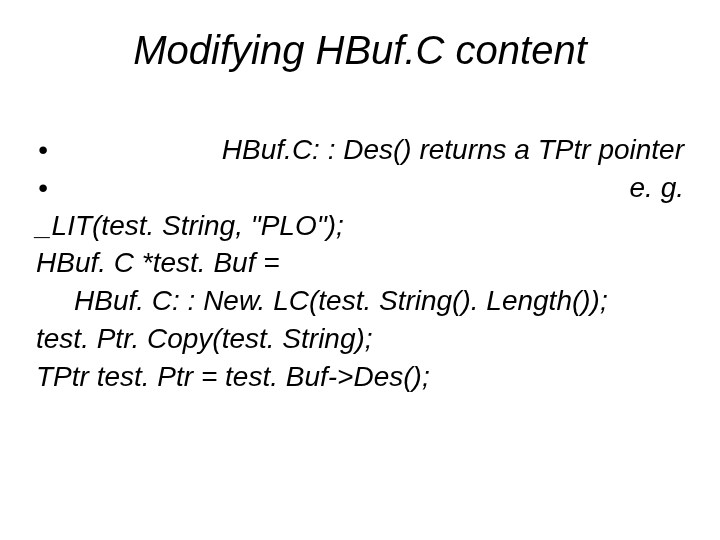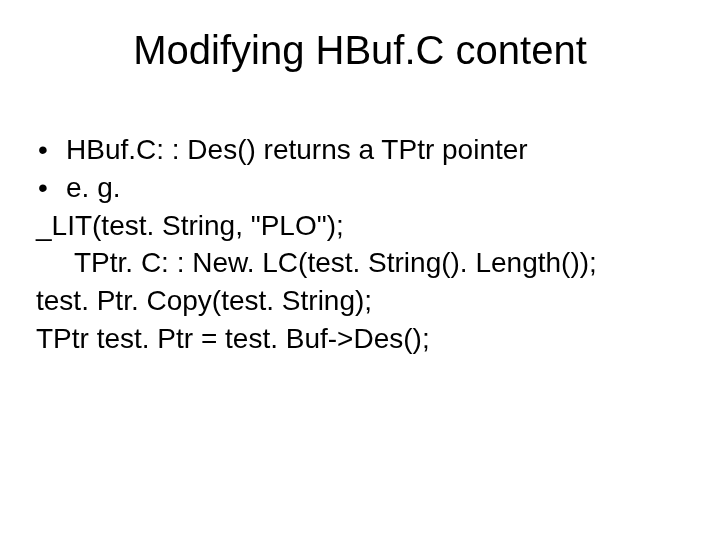--- a/index.html
+++ b/index.html
@@ -10,20 +10,21 @@
     background: #ffffff;
     font-family: Arial, Helvetica, sans-serif;
     color: #000000;
     overflow: hidden;
   }
   .slide {
     width: 720px;
     height: 540px;
     position: relative;
     box-sizing: border-box;
+    font-style: italic;
   }
   .title {
     font-size: 40px;
     font-weight: 400;
     text-align: center;
     padding-top: 28px;
     padding-bottom: 10px;
     letter-spacing: 0px;
   }
   .body {
@@ -36,20 +37,21 @@
     align-items: flex-start;
   }
   .bullet-dot {
     width: 28px;
     flex: 0 0 28px;
     text-align: left;
     padding-left: 2px;
   }
   .bullet-text {
     flex: 1;
+    text-align: right;
   }
   .plain-line {
     padding-left: 0px;
   }
   .indent-line {
     padding-left: 38px;
   }
 </style>
 </head>
 <body>
@@ -64,19 +66,20 @@
       <div class="bullet-dot">•</div>
       <div class="bullet-text">HBuf.C: : Des() returns a TPtr pointer</div>
     </div>
 
     <div class="bullet-row">
       <div class="bullet-dot">•</div>
       <div class="bullet-text">e. g.</div>
     </div>
 
     <div class="plain-line">_LIT(test. String, "PLO");</div>
-    <div class="indent-line">TPtr. C: : New. LC(test. String(). Length());</div>
+    <div class="plain-line">HBuf. C *test. Buf =</div>
+    <div class="indent-line">HBuf. C: : New. LC(test. String(). Length());</div>
     <div class="plain-line">test. Ptr. Copy(test. String);</div>
     <div class="plain-line">TPtr test. Ptr = test. Buf-&gt;Des();</div>
 
   </div>
 
 </div>
 
 </body></html>

